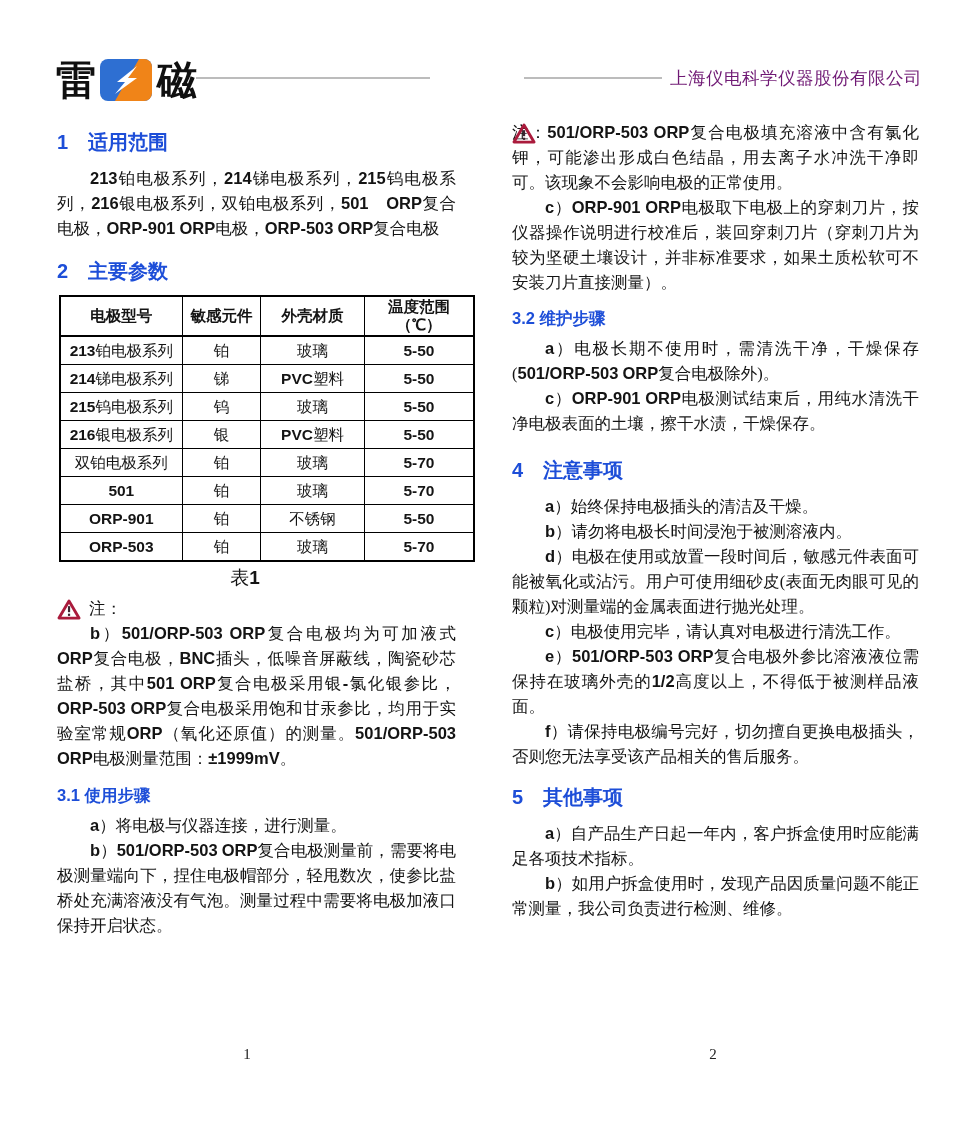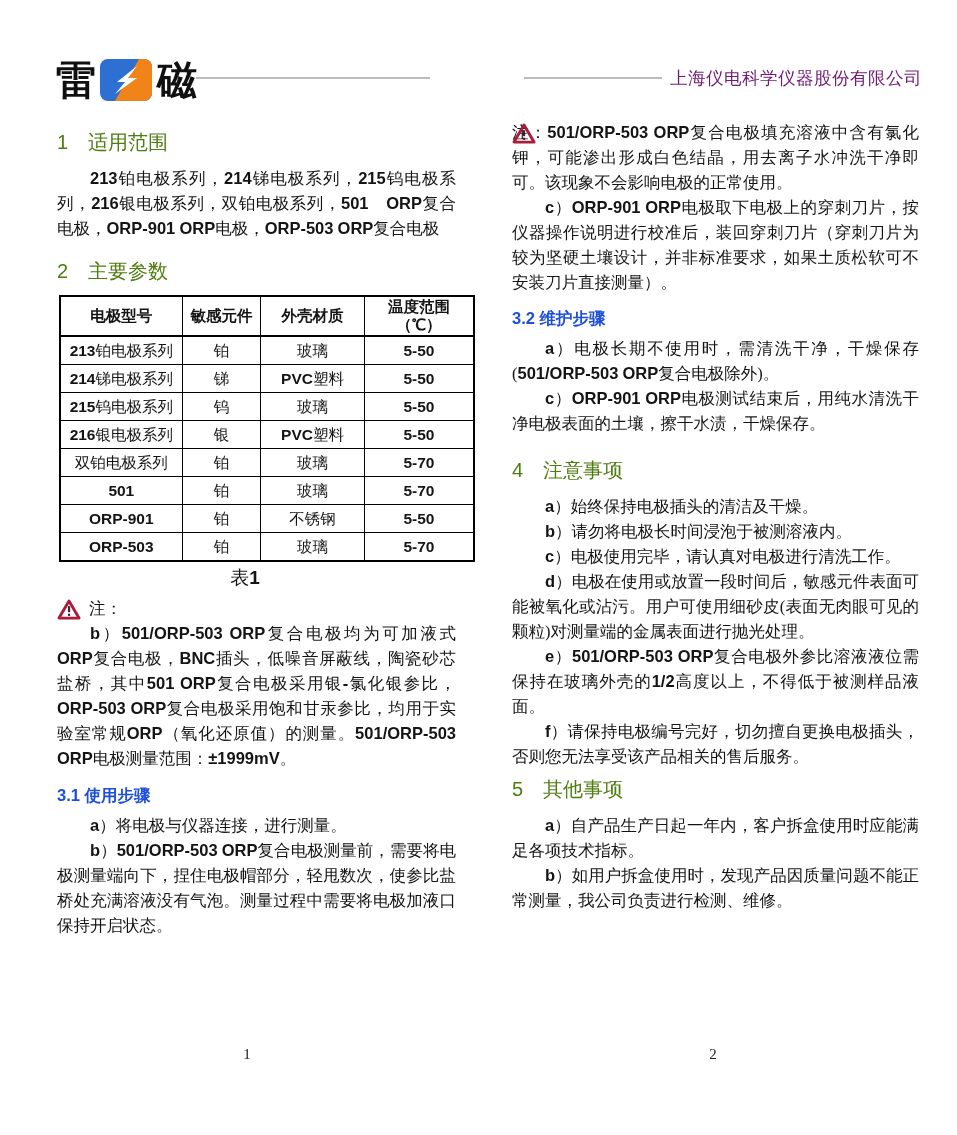--- a/index.html
+++ b/index.html
@@ -14,21 +14,21 @@
   .brand .zi{font-family:"Liberation Sans",sans-serif;font-weight:900;font-size:40px;line-height:1;color:#101010;letter-spacing:-1px;}
   .logo-badge{width:54px;height:44px;display:block;}
   .hline{position:absolute;height:2px;background:#bcbcbc;top:77px;}
   .hline.left{left:196px;width:234px;}
   .hline.right{left:524px;width:138px;}
   .company{position:absolute;top:66px;left:512px;width:410px;text-align:right;font-size:17.5px;color:#701a75;letter-spacing:.5px;}
   
   .col{position:absolute;top:124px;}
   .col.p1{left:57px;width:399px;}
   .col.p2{left:512px;width:407px;top:120px;}
-  .h1{font-family:"Liberation Sans",sans-serif;font-weight:400;font-size:20px;line-height:24px;color:#4d7c0f;margin:14px 0 12px 0;}
+  .h1{font-family:"Liberation Sans",sans-serif;font-weight:700;font-size:20px;line-height:24px;color:#1d4ed8;margin:14px 0 12px 0;}
   .h1.first{margin-top:6px;}
   .h2{font-family:"Liberation Sans",sans-serif;font-weight:700;font-size:16.5px;line-height:20px;color:#1d4ed8;margin:14px 0 8px 0;}
   .para{font-size:16.5px;line-height:25px;text-align:justify;text-indent:2em;margin:0;}
   .para.noindent{text-indent:0;}
   
   table.params{border-collapse:collapse;width:416px;margin:10px 0 0 2px;table-layout:fixed;border:2px solid #000;}
   table.params th,table.params td{border:1px solid #000;text-align:center;vertical-align:middle;padding:1px 2px;height:25px;font-size:15.5px;line-height:18px;}
   table.params th{font-family:"Liberation Sans",sans-serif;font-weight:700;font-size:15.5px;border-bottom:2px solid #000;}
   .c1{width:29.5%;} .c2{width:19%;} .c3{width:25%;} .c4{width:26.5%;}
   .tbl-caption{width:376px;text-align:center;font-size:19px;margin-top:3px;}
@@ -161,24 +161,24 @@
   </div>
   <p class="para"><span class="lat">c</span>）<span class="lat">ORP-901</span> <span class="lat">ORP</span>电极取下电极上的穿刺刀片，按仪器操作说明进行校准后，装回穿刺刀片（穿刺刀片为较为坚硬土壤设计，并非标准要求，如果土质松软可不安装刀片直接测量）。</p>
 
   <div class="h2" style="margin-top:13px">3.2 维护步骤</div>
   <p class="para"><span class="lat">a</span>）电极长期不使用时，需清洗干净，干燥保存(<span class="lat">501/ORP-503</span> <span class="lat">ORP</span>复合电极除外)。</p>
   <p class="para"><span class="lat">c</span>）<span class="lat">ORP-901</span> <span class="lat">ORP</span>电极测试结束后，用纯水清洗干净电极表面的土壤，擦干水渍，干燥保存。</p>
 
   <div class="h1" style="margin-top:22px">4　注意事项</div>
   <p class="para"><span class="lat">a</span>）始终保持电极插头的清洁及干燥。</p>
   <p class="para"><span class="lat">b</span>）请勿将电极长时间浸泡于被测溶液内。</p>
+  <p class="para"><span class="lat">d</span>）电极在使用或放置一段时间后，敏感元件表面可能被氧化或沾污。用户可使用细砂皮(表面无肉眼可见的颗粒)对测量端的金属表面进行抛光处理。</p>
   <p class="para"><span class="lat">c</span>）电极使用完毕，请认真对电极进行清洗工作。</p>
-  <p class="para"><span class="lat">d</span>）电极在使用或放置一段时间后，敏感元件表面可能被氧化或沾污。用户可使用细砂皮(表面无肉眼可见的颗粒)对测量端的金属表面进行抛光处理。</p>
   <p class="para"><span class="lat">e</span>）<span class="lat">501/ORP-503</span> <span class="lat">ORP</span>复合电极外参比溶液液位需保持在玻璃外壳的<span class="lat">1/2</span>高度以上，不得低于被测样品液面。</p>
   <p class="para"><span class="lat">f</span>）请保持电极编号完好，切勿擅自更换电极插头，否则您无法享受该产品相关的售后服务。</p>
 
-  <div class="h1" style="margin-top:8px">5　其他事项</div>
+  <div class="h1" style="margin-top:16px">5　其他事项</div>
   <p class="para"><span class="lat">a</span>）自产品生产日起一年内，客户拆盒使用时应能满足各项技术指标。</p>
   <p class="para"><span class="lat">b</span>）如用户拆盒使用时，发现产品因质量问题不能正常测量，我公司负责进行检测、维修。</p>
 </div>
 
 <div class="pageno n1">1</div>
 <div class="pageno n2">2</div>
 
 </body></html>

